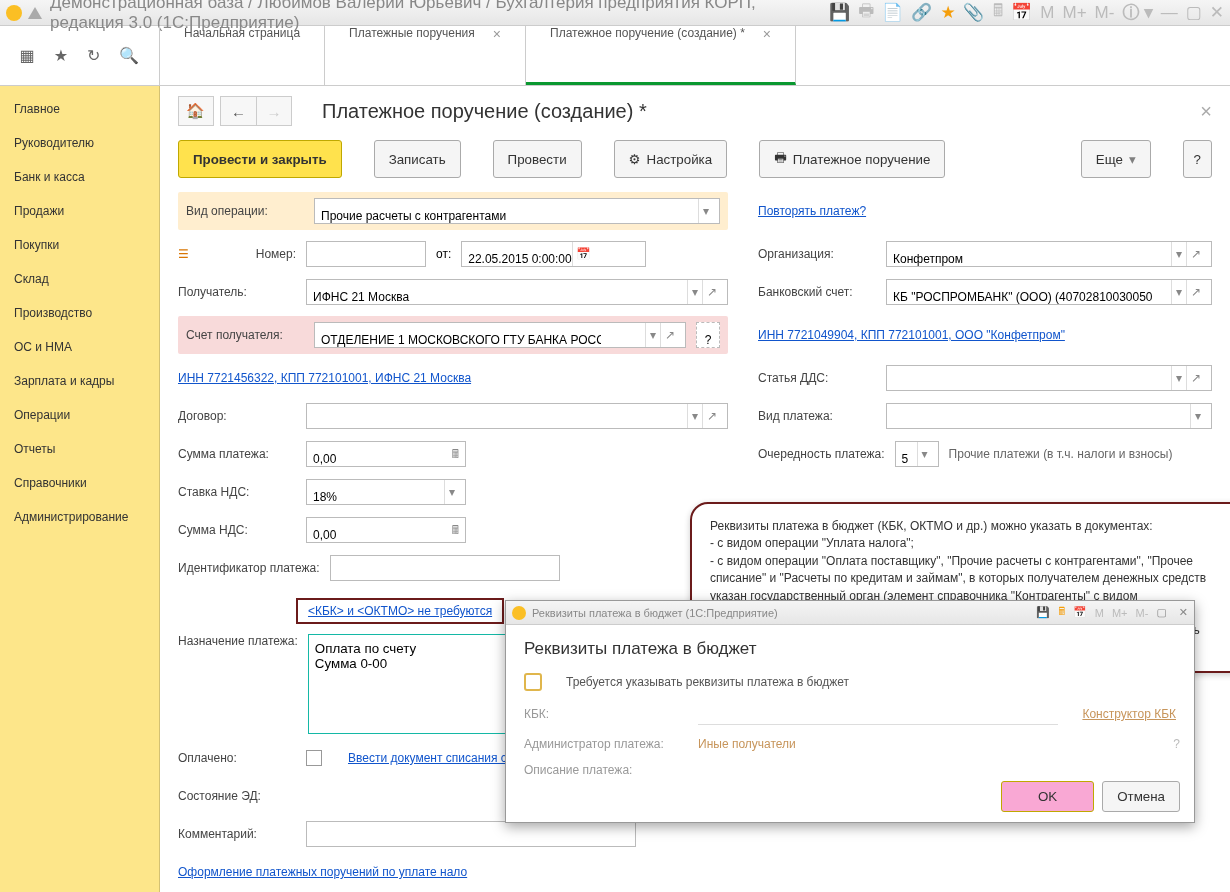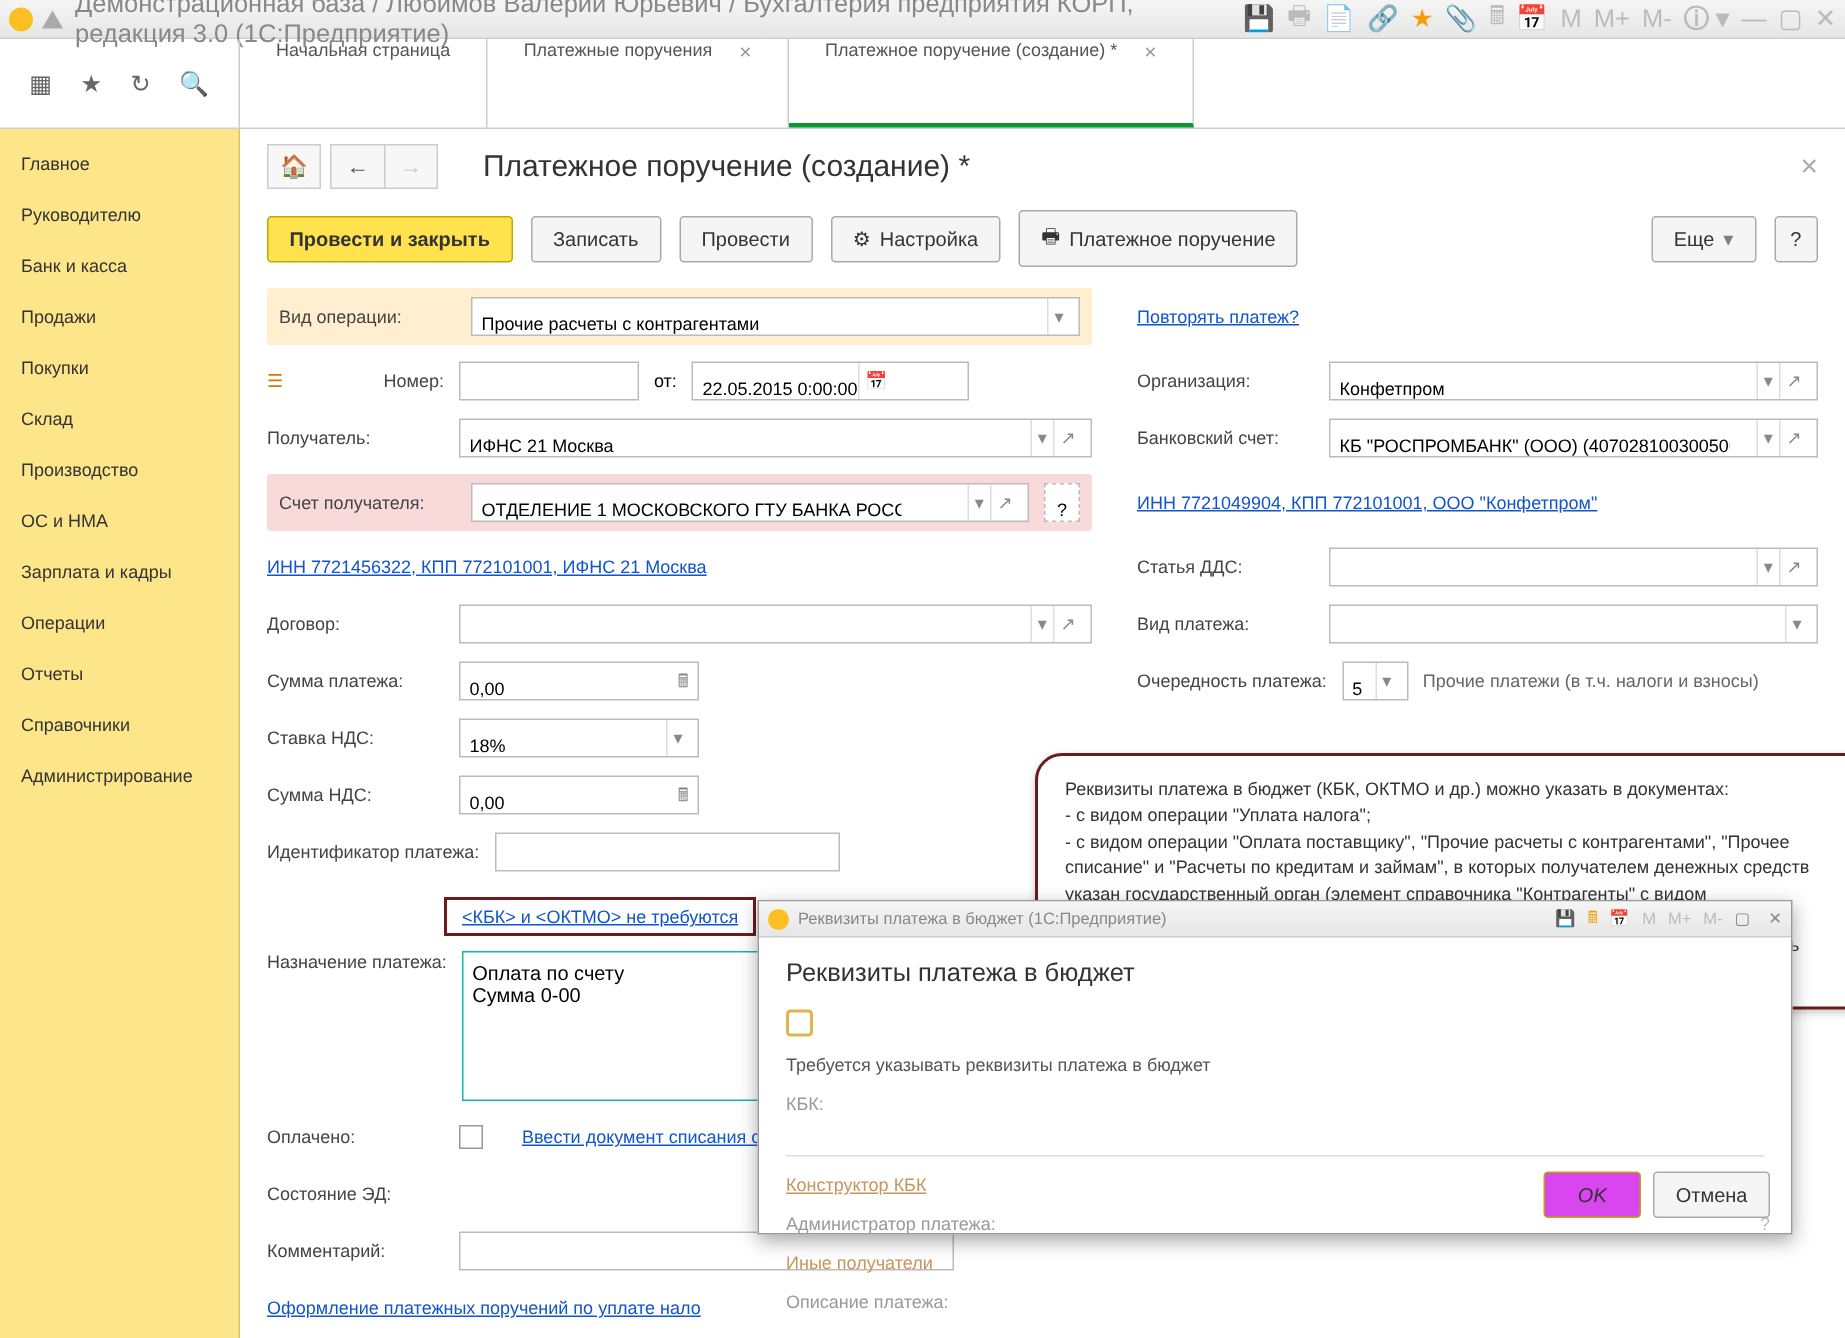--- a/index.html
+++ b/index.html
@@ -27,21 +27,21 @@
   .sidebar .navitem { padding: 10px 14px; color: #333; cursor: pointer; }
   .content { flex: 1; overflow: auto; padding: 10px 18px; position: relative; }
   
   .chdr { display: flex; align-items: center; margin-bottom: 14px; }
   .navbtn { border:1px solid #ccc; background:#f7f7f7; width:36px; height:30px; display:inline-flex; align-items:center; justify-content:center; cursor:pointer; color:#555; font-size:15px; }
   .navgroup { display:flex; margin-left:6px; }
   .navgroup .navbtn:first-child { border-right:none; }
   .page-title { font-size: 20px; color: #333; margin-left: 30px; }
   .close-content { margin-left: auto; color: #aaa; font-size: 20px; cursor: pointer; }
   
-  .actions { display: flex; gap: 12px; align-items: center; margin-bottom: 14px; }
+  .actions { display: flex; gap: 32px; margin-bottom: 14px; }
   .btn { border:1px solid #aaa; background:#f5f5f5; padding: 7px 14px; border-radius: 3px; cursor: pointer; color: #333; display: inline-flex; align-items: center; gap: 6px; }
   .btn.primary { background: #ffe24d; border-color: #bfa800; font-weight: bold; }
   .btn.drop::after { content: " ▾"; opacity: .6; }
   .btn.help { padding: 7px 10px; }
   .actions .spacer { flex: 1; }
   
   .form { display: grid; grid-template-columns: 550px 1fr; column-gap: 30px; row-gap: 10px; }
   .row { display: flex; align-items: center; gap: 10px; min-height: 28px; }
   .lbl { min-width: 118px; color: #444; text-align: left; }
   .inp { border: 1px solid #bbb; height: 26px; padding: 0 6px; background: #fff; flex: 1; display: flex; align-items: flex-end; position: relative; }
@@ -60,27 +60,27 @@
   .callout { position: absolute; top: 416px; left: 530px; width: 560px; background: #fff; border: 2px solid #6b1b1b; border-radius: 18px; padding: 14px 18px; color: #333; line-height: 1.45; z-index: 5; box-shadow: 0 2px 6px rgba(0,0,0,.2); }
   
   .arrow-svg { position: absolute; top: 530px; left: 360px; z-index: 6; }
   
   .modal { position: absolute; top: 600px; left: 505px; width: 690px; height: 223px; border: 1px solid #999; background: #fff; box-shadow: 0 4px 12px rgba(0,0,0,.35); z-index: 10; }
   .modal .m-titlebar { height: 24px; background: linear-gradient(#f5f5f5,#e6e6e6); border-bottom:1px solid #ccc; display:flex; align-items:center; padding:0 6px; color:#888; font-size:11px; }
   .modal .m-titlebar .logo { width:14px; height:14px; background:#fbbf24; border-radius:50%; margin-right:6px; }
   .modal .m-titlebar .t { flex:1; }
   .modal .m-body { padding: 14px 18px; }
   .modal .m-title { font-size: 17px; color:#333; margin-bottom: 14px; }
-  .modal .m-row { display:flex; gap:12px; margin-bottom:12px; color:#999;flex-direction:column; }
+  .modal .m-row { display:flex; align-items:center; gap:24px; margin-bottom:12px; color:#999; }
   .modal .m-row .mlbl { min-width:150px; }
   .modal .m-row .val { color:#c7955b; }
   .modal .m-row input.tx { border:none; border-bottom:1px solid #ddd; flex:1; height:22px; }
   .modal .chk { width:18px; height:18px; border:2px solid #e0b64c; border-radius:3px; }
   .modal .m-footer { position:absolute; bottom:10px; right:14px; display:flex; gap:8px; }
-  .modal .m-footer .btn.ok { background:#d946ef; border-color:#bfa800; padding:6px 22px;font-style:italic; }
+  .modal .m-footer .btn.ok { background:#f9a8d4; border-color:#bfa800; padding:6px 36px; }
   .m-close-x { margin-left:8px; color:#888; cursor:pointer; }
   .m-help { position:absolute; right:14px; color:#bbb; }
 </style>
 </head>
 <body>
 
 <div class="titlebar">
   <span class="logo"></span>
   <span class="logo2"></span>
   <span class="title">Демонстрационная база / Любимов Валерий Юрьевич / Бухгалтерия предприятия КОРП, редакция 3.0  (1С:Предприятие)</span>

